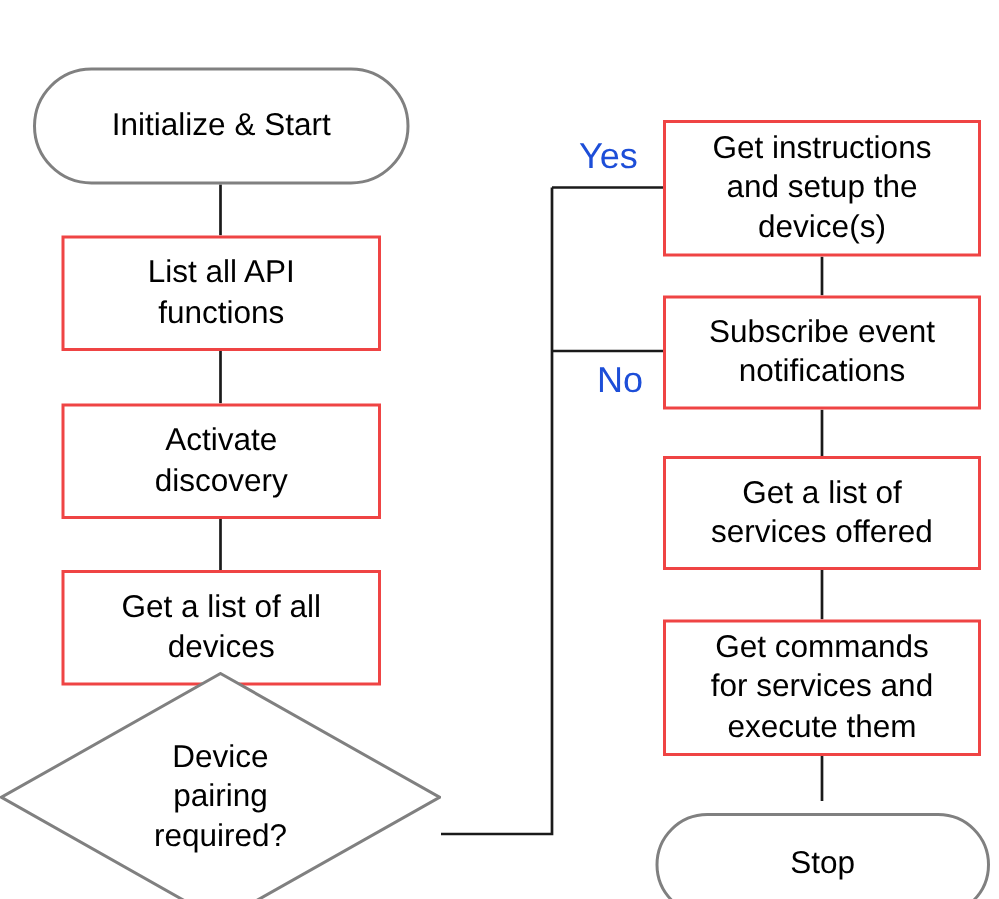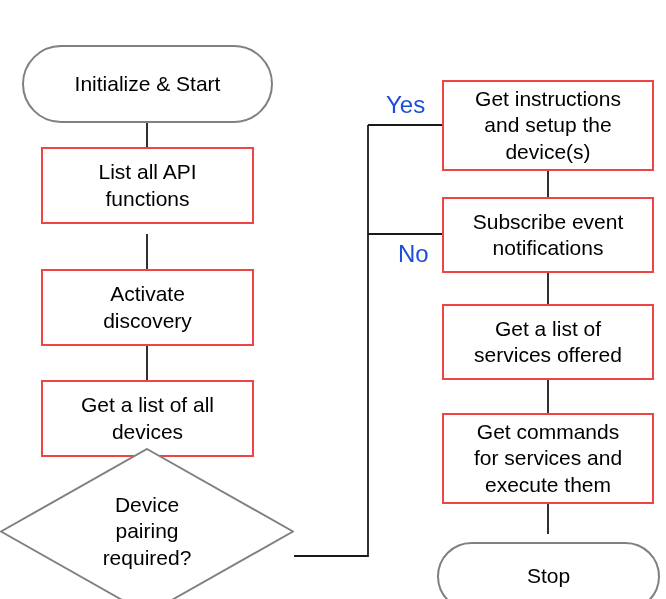--- a/index.html
+++ b/index.html
@@ -92,21 +92,21 @@
       <path d="M368,85 L442,85" fill="none" stroke="#1a1a1a" stroke-width="1.8"></path>
       <path d="M368,194 L442,194" fill="none" stroke="#1a1a1a" stroke-width="1.8"></path>
       <path d="M548,131 L548,157" fill="none" stroke="#1a1a1a" stroke-width="1.8"></path>
       <path d="M548,233 L548,264" fill="none" stroke="#1a1a1a" stroke-width="1.8"></path>
       <path d="M548,340 L548,373" fill="none" stroke="#1a1a1a" stroke-width="1.8"></path>
       <path d="M548,464 L548,494" fill="none" stroke="#1a1a1a" stroke-width="1.8"></path>
     </svg>
 <div class="node terminator" style="left: 22px; top: 5px; width: 251px; height: 78px;">
       <span class="label">Initialize &amp; Start</span>
     </div>
-    <div class="node process" style="left: 41px; top: 107px; width: 213px; height: 77px;">
+    <div class="node process" style="left: 41px; top: 117px; width: 213px; height: 77px;">
       <span class="label">List all API
 functions</span>
     </div>
     <div class="node process" style="left: 41px; top: 229px; width: 213px; height: 77px;">
       <span class="label">Activate
 discovery</span>
     </div>
     <div class="node process" style="left: 41px; top: 340px; width: 213px; height: 77px;">
       <span class="label">Get a list of all
 devices</span>

